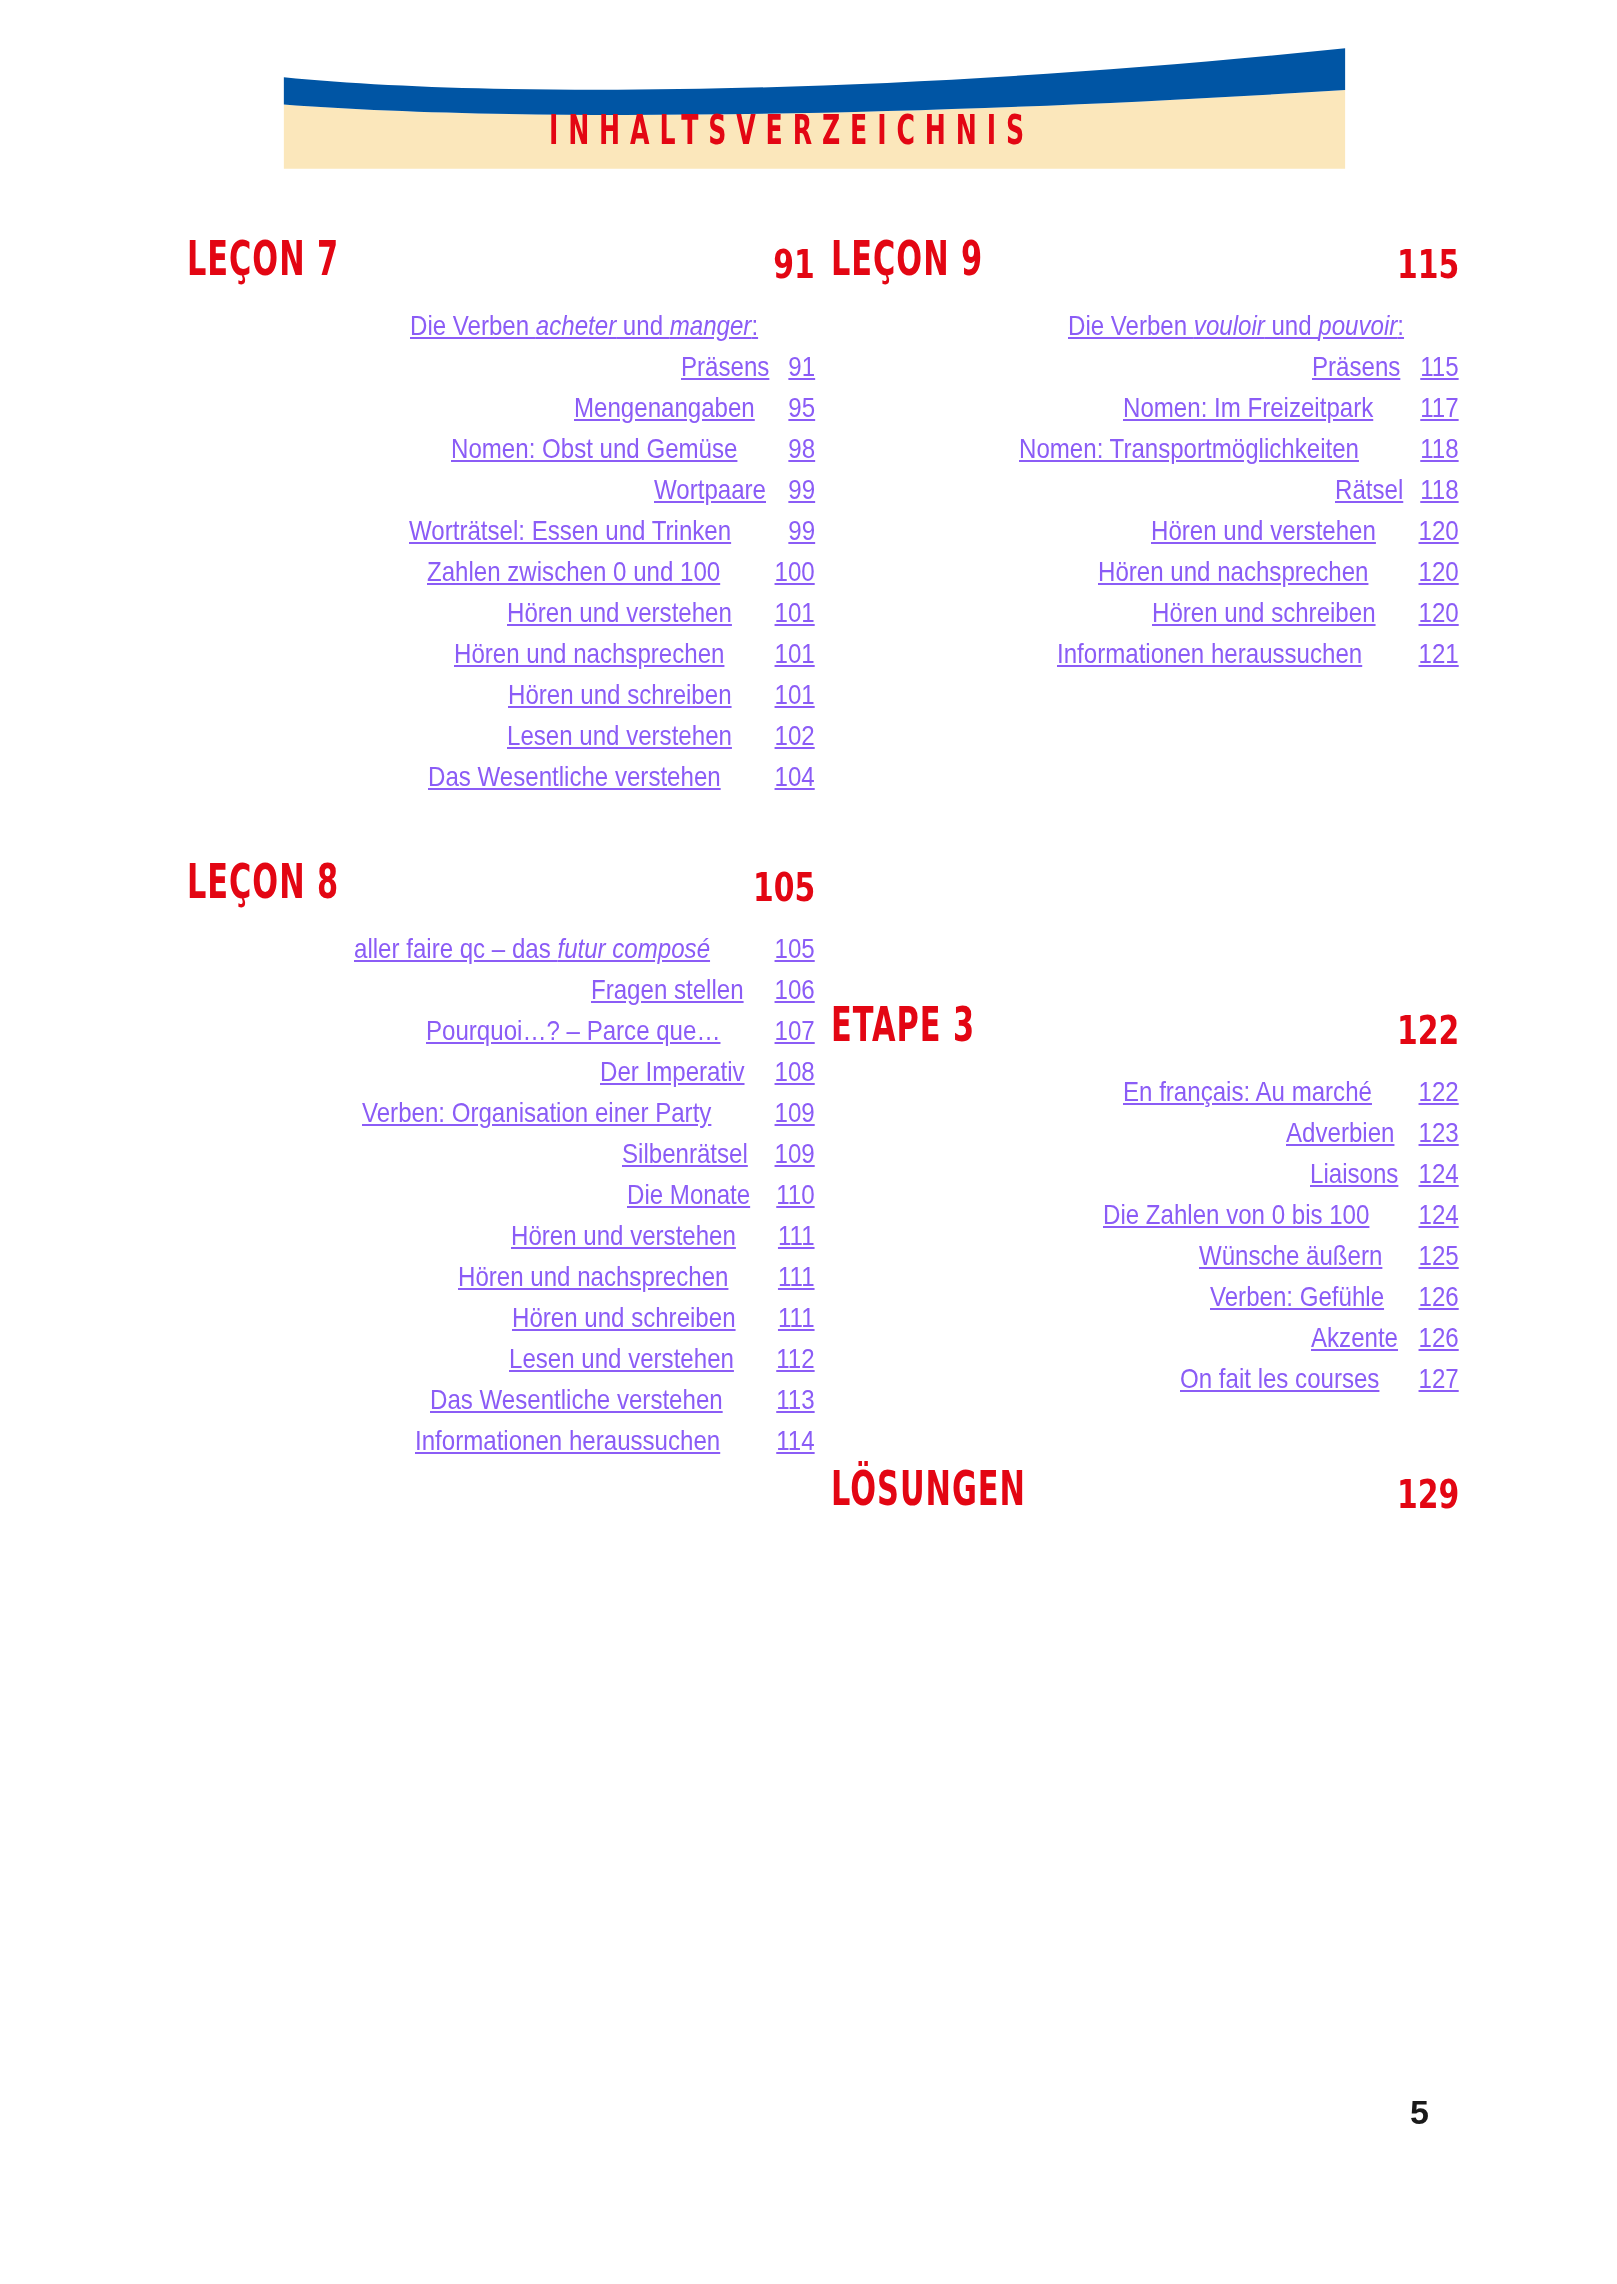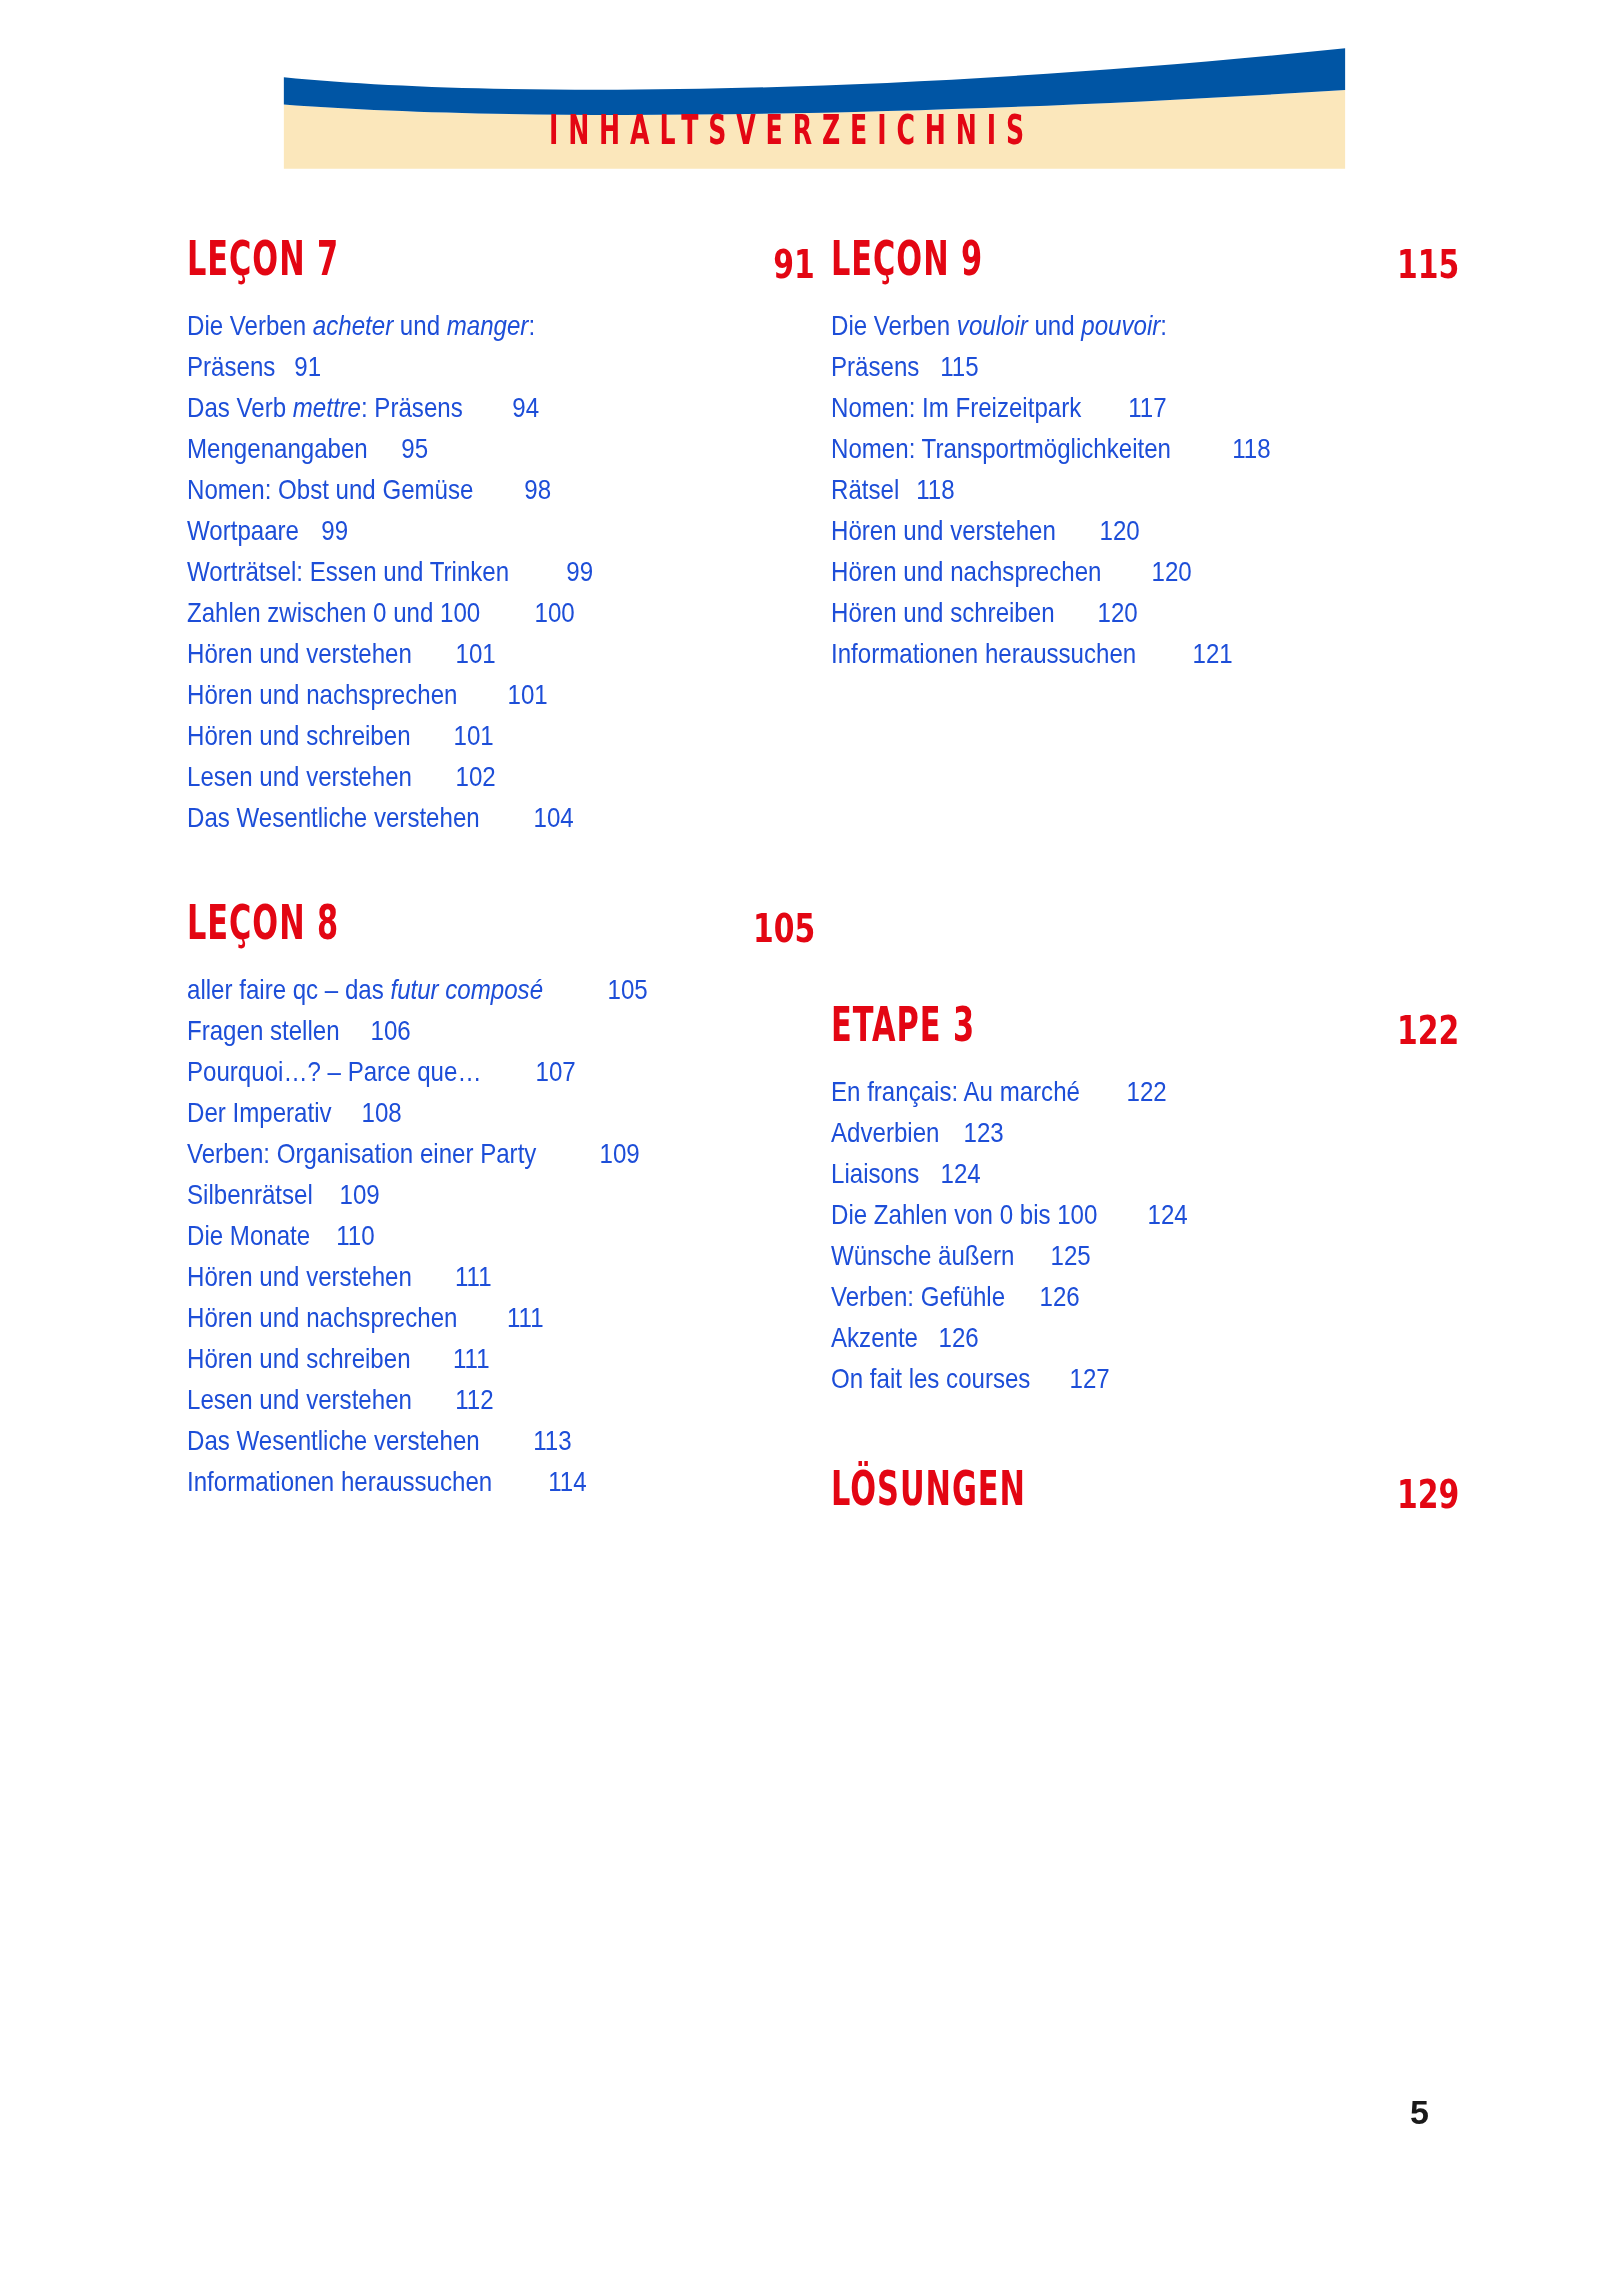--- a/index.html
+++ b/index.html
@@ -88,26 +88,27 @@
     white-space: nowrap;
   }
 
   
   .entries {
     margin-top: 13px;
   }
   .entry {
     display: flex;
     align-items: baseline;
-    justify-content: flex-start;
+    justify-content: flex-end;
     height: 41px;
     line-height: 41px;
     font-size: 28px;
-    color: #1d4ed8;
+    color: #8b5cf6;
     font-family: "Liberation Sans Narrow", "Liberation Sans", sans-serif;
+    text-decoration: underline;
   }
   .entry .label {
     transform: scaleX(0.86);
     transform-origin: left center;
     white-space: nowrap;
     font-weight: 400;
   }
   .entry .label i {
     font-style: italic;
   }
@@ -158,24 +159,20 @@
         <div class="entries">
           <div class="entry desc no-num">
             <div class="label"><span>Die Verben </span><i>acheter</i><span> und </span><i>manger</i><span>:</span></div>
             <div class="num"></div>
           </div>
           <div class="entry">
             <div class="label"><span>Präsens</span></div>
             <div class="num">91</div>
           </div>
           <div class="entry">
-            <div class="label"><span>Das Verb </span><i>mettre</i><span>: Präsens</span></div>
-            <div class="num">94</div>
-          </div>
-          <div class="entry">
             <div class="label"><span>Mengenangaben</span></div>
             <div class="num">95</div>
           </div>
           <div class="entry">
             <div class="label"><span>Nomen: Obst und Gemüse</span></div>
             <div class="num">98</div>
           </div>
           <div class="entry">
             <div class="label"><span>Wortpaare</span></div>
             <div class="num">99</div>

